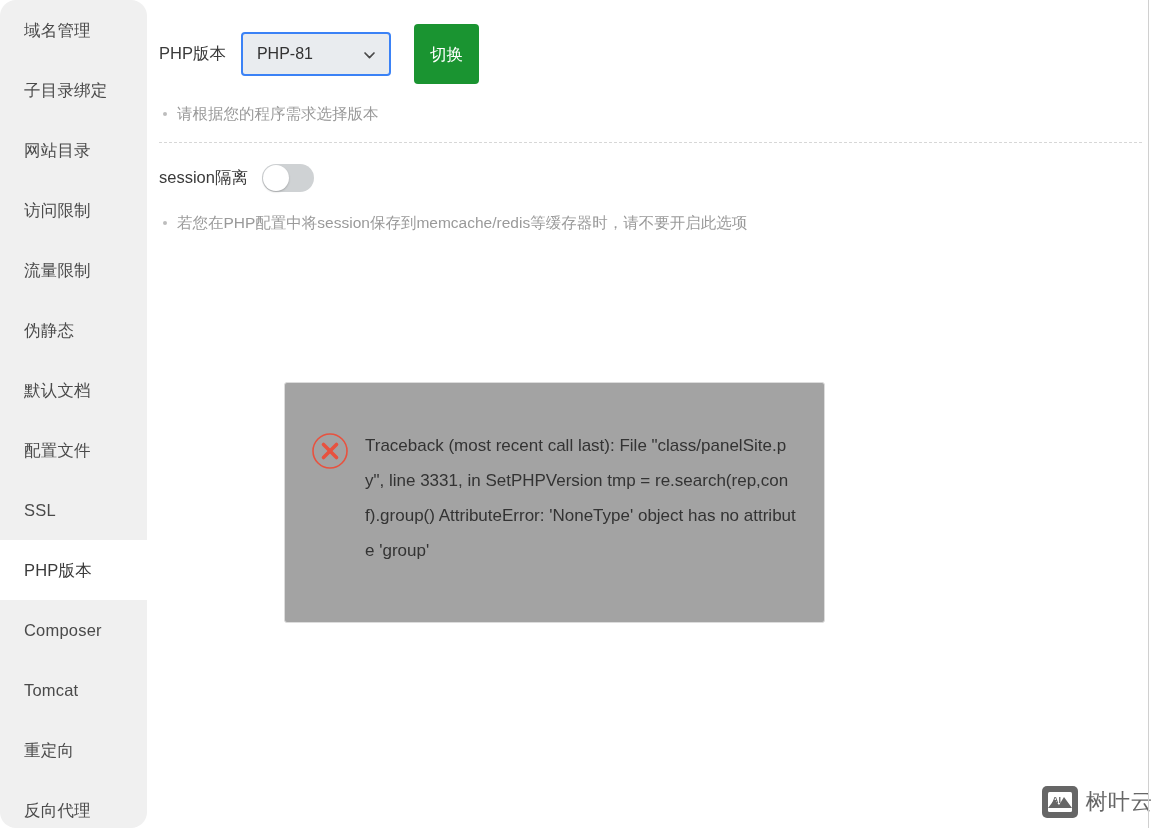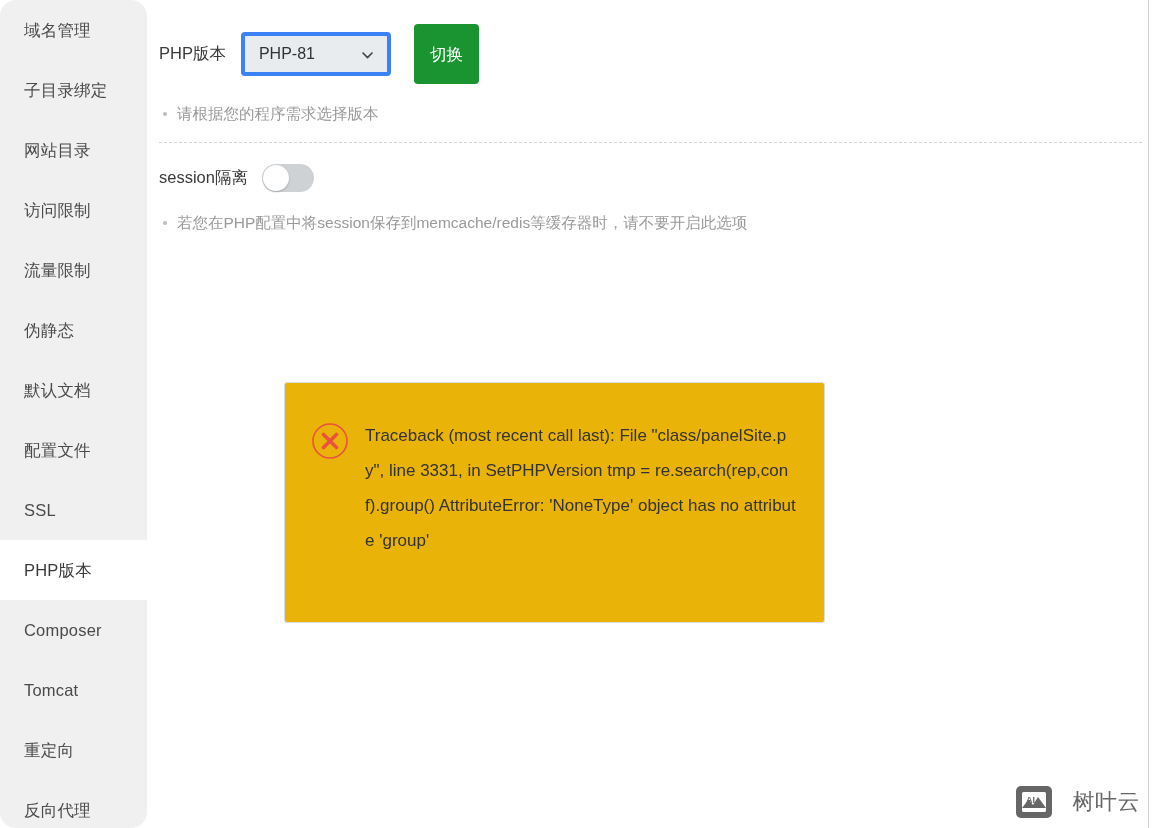--- a/index.html
+++ b/index.html
@@ -66,21 +66,21 @@
     font-size: 16.5px;
     color: #3a3a3a;
     margin-right: 15px;
     white-space: nowrap;
   }
   .select-box {
     position: relative;
     width: 150px;
     height: 44px;
     background: #e9ecef;
-    border: 4px solid #3b82f6;
+    border: 2px solid #3b82f6;
     border-radius: 4px;
     display: flex;
     align-items: center;
     padding: 0 14px;
     box-sizing: border-box;
     font-size: 16px;
     color: #333333;
     cursor: pointer;
     user-select: none;
   }
@@ -170,50 +170,50 @@
     padding-top: 16px;
   }
 
   
   .error-dialog {
     position: absolute;
     left: 137px;
     top: 382px;
     width: 541px;
     height: 241px;
-    background: #eab308;
+    background: #a3a3a3;
     border: 1px solid #dcdcdc;
     border-radius: 3px;
     box-sizing: border-box;
     display: flex;
-    padding: 35px 26px 0 26px;
+    padding: 45px 26px 0 26px;
   }
   .error-icon {
     flex: 0 0 auto;
     width: 38px;
     height: 38px;
     margin-right: 16px;
     margin-top: 4px;
   }
   .error-text {
     font-size: 17px;
     line-height: 35px;
     color: #333333;
     word-break: break-all;
     font-family: "Liberation Sans", "DejaVu Sans", sans-serif;
   }
 
   
   .watermark {
     position: absolute;
-    right: 14px;
+    right: 1px;
     bottom: 10px;
     display: flex;
     align-items: center;
-    gap: 21px;
+    gap: 8px;
     opacity: .92;
     justify-content: space-between;
   }
   .wm-badge {
     width: 36px;
     height: 32px;
     background: #5a5a5a;
     border-radius: 5px;
     display: flex;
     align-items: center;

